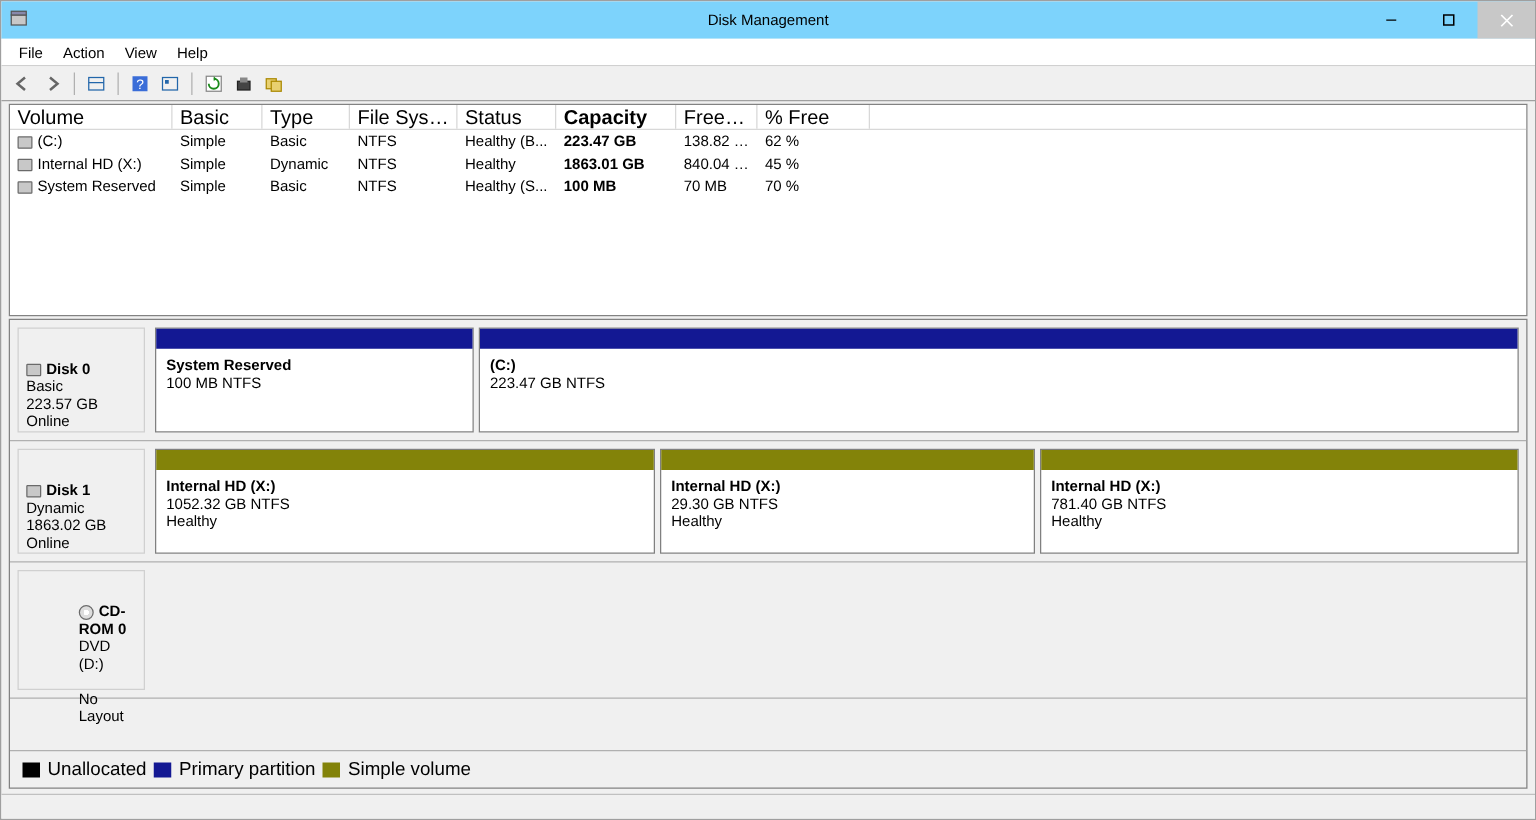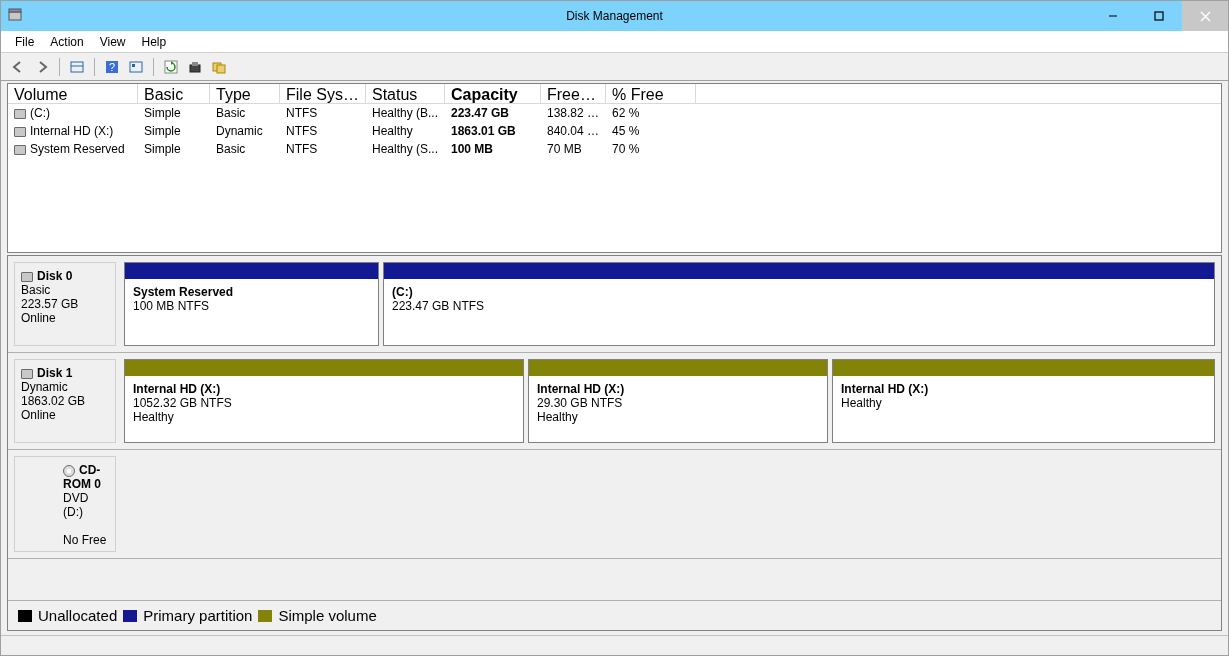--- a/index.html
+++ b/index.html
@@ -64,21 +64,21 @@
 }
 .disk-panel { display: flex; border-bottom: 1px solid #b0b0b0; }
 .disk-info {
   width: 102px;
   background: #f0f0f0;
   border: 1px solid #d0d0d0;
   padding: 6px 6px;
   font-size: 12px;
   margin: 6px 0 6px 6px;
 }
-.disk-info .name { font-weight: bold; }
+.disk-info .name { font-weight: bold; margin-top: 19px; }
 .disk-partitions {
   flex: 1;
   display: flex;
   gap: 4px;
   padding: 6px 6px 6px 8px;
 }
 .partition {
   border: 1px solid #808080;
   background: #fff;
   display: flex;
@@ -294,30 +294,31 @@
             <div class="pbody">
               <div class="pname">Internal HD  (X:)</div>
               <div>29.30 GB NTFS</div>
               <div>Healthy</div>
             </div>
           </div>
           <div class="partition" style="flex: 1 1 0%;">
             <div class="colorbar olive"></div>
             <div class="pbody">
               <div class="pname">Internal HD  (X:)</div>
+              <div>781.40 GB NTFS</div>
               <div>Healthy</div>
             </div>
           </div>
         </div>
       </div>
       <div class="disk-panel">
         <div class="disk-info" style="height: 96px; padding-left: 48px;">
           <div class="name"><span class="cd-icon"></span>CD-ROM 0</div>
           <div>DVD (D:)</div>
-          <div style="margin-top:14px">No Free</div>
+          <div style="margin-top:14px">No Layout</div>
         </div>
         <div class="disk-partitions" style="min-height: 90px;"></div>
       </div>
     </div>
   <div class="legend">
     <span class="swatch black"></span>
     <span>Unallocated</span>
     <span class="swatch navy"></span>
     <span>Primary partition</span>
     <span class="swatch olive"></span>

